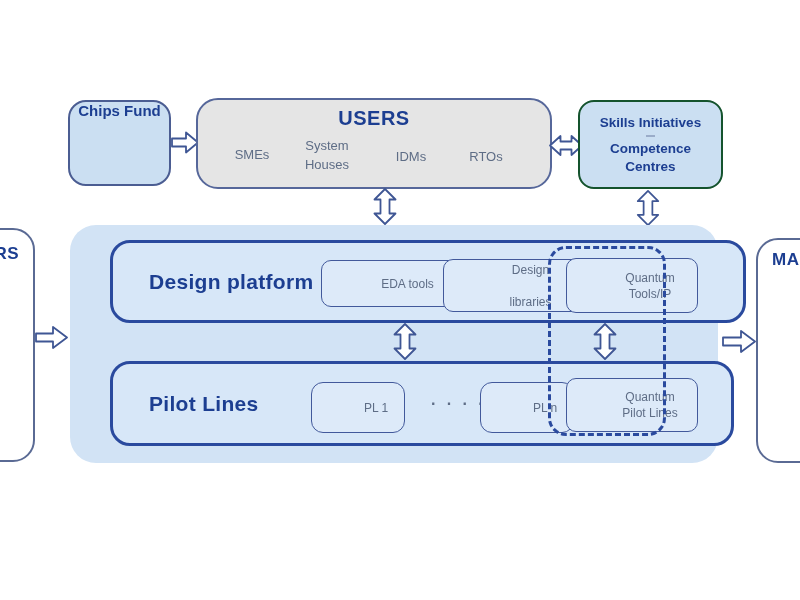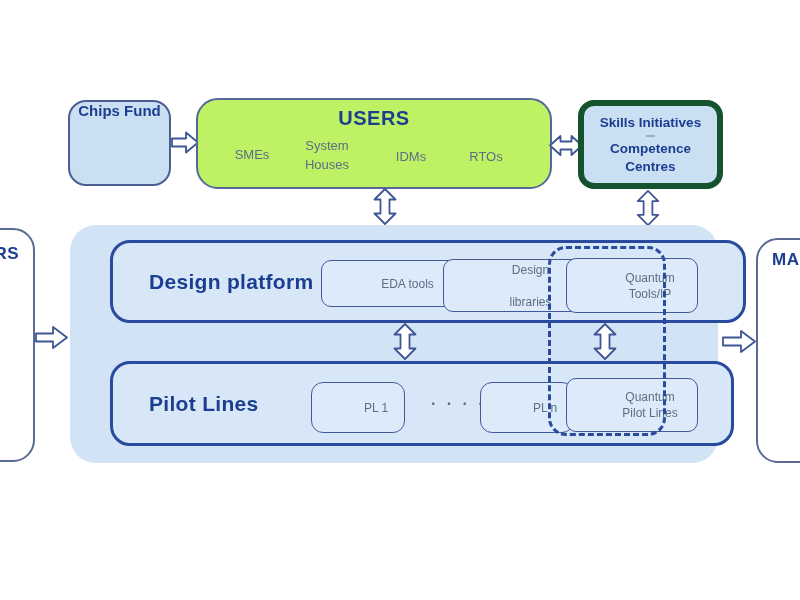--- a/index.html
+++ b/index.html
@@ -16,32 +16,32 @@
   }
   .edge-label{position:absolute;font-weight:bold;font-size:17px;color:#1c3e91;letter-spacing:.5px;}
 
   
   .chips-box{
     background:#cbdff2;border:2px solid #4b5d92;border-radius:18px;
     display:flex;align-items:flex-start;justify-content:center;
     font-weight:bold;font-size:15px;color:#1c3e91;
   }
   .users-box{
-    background:#bef264;border:2px solid #56679a;border-radius:22px;
+    background:#e5e5e5;border:2px solid #56679a;border-radius:22px;
   }
   .users-title{
     position:absolute;top:7px;left:0;right:0;text-align:center;
     font-weight:bold;font-size:20px;color:#1c3e91;letter-spacing:.5px;
   }
   .user-item{
     position:absolute;transform:translateX(-50%);text-align:center;
     font-size:13px;color:#5e6d86;line-height:19px;white-space:nowrap;
   }
   .skills-box{
-    background:#cbdff2;border:6px solid #14532d;border-radius:16px;
+    background:#cbdff2;border:2px solid #14532d;border-radius:16px;
     display:flex;flex-direction:column;align-items:center;justify-content:center;
     font-weight:bold;font-size:13.5px;color:#1c3e91;line-height:18px;text-align:center;
   }
   .skills-divider{width:9px;height:2px;background:#9aacc9;margin:3px 0;}
 
   
   .container-box{background:#d2e3f5;border-radius:26px;}
   .row-box{
     background:#d7e7f8;border:3px solid #2a4a9e;border-radius:20px;
   }

